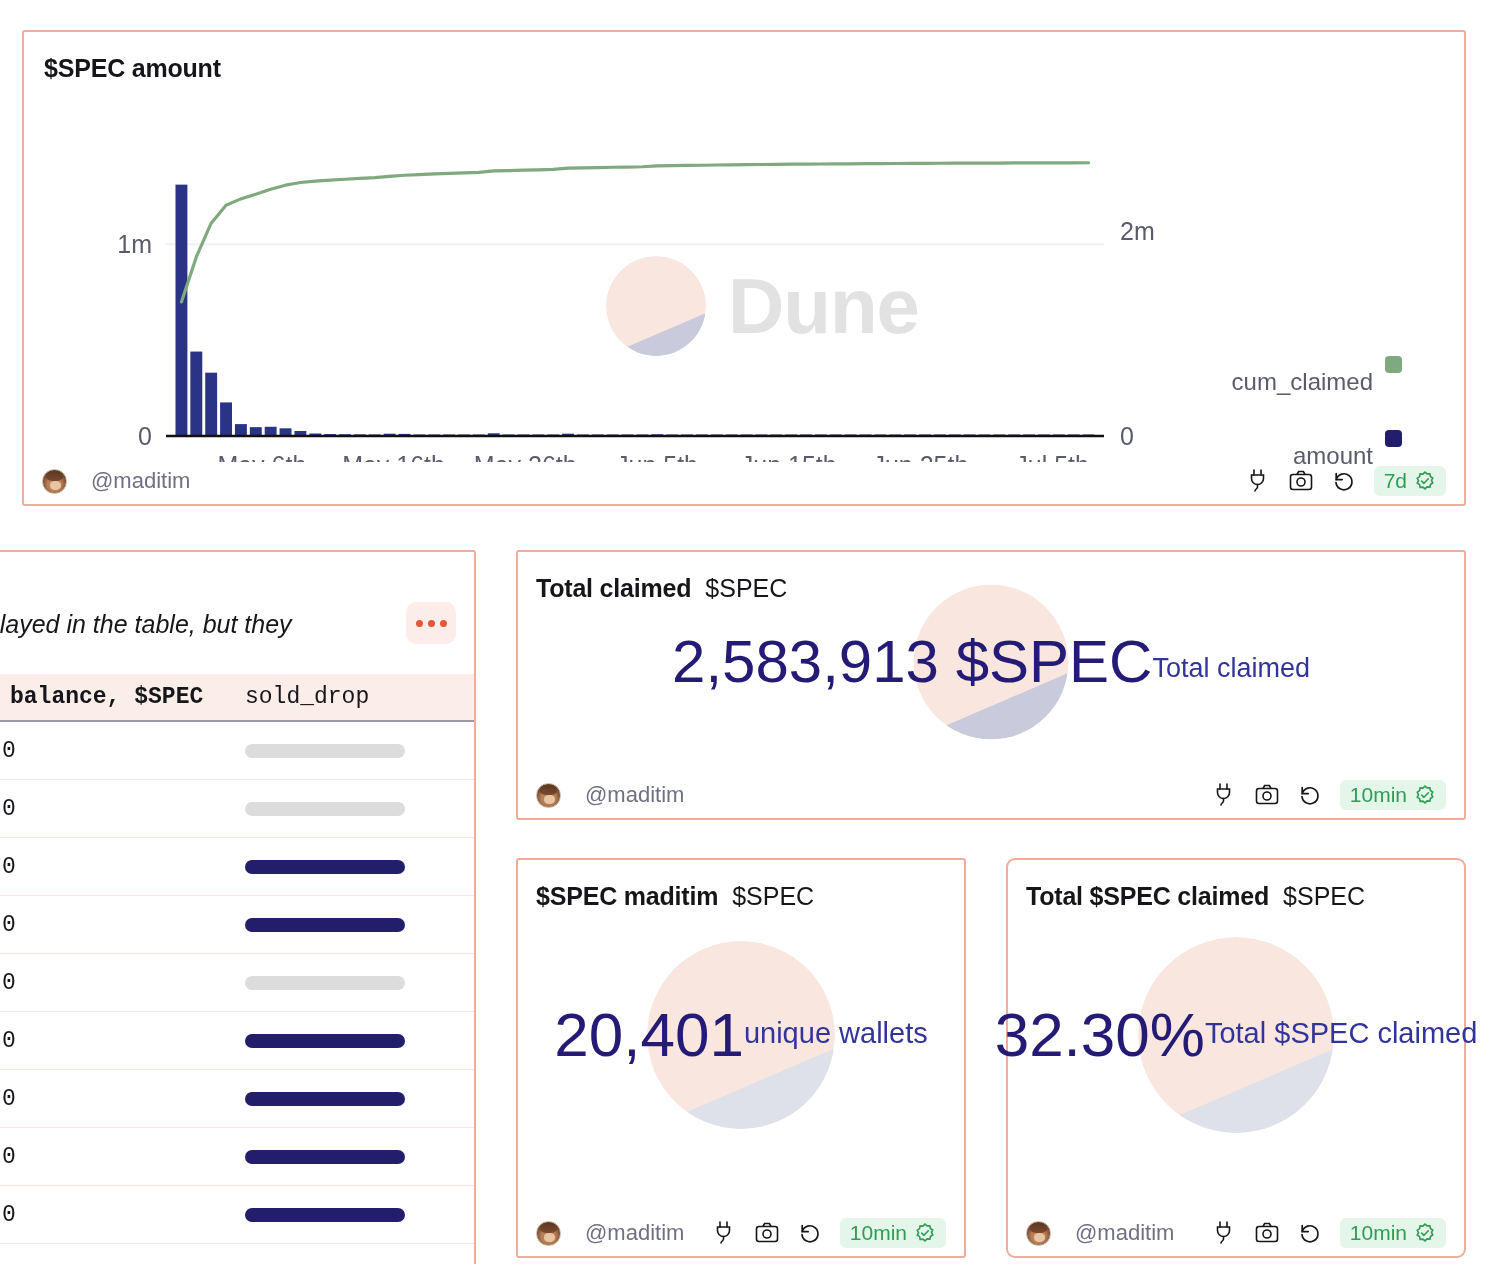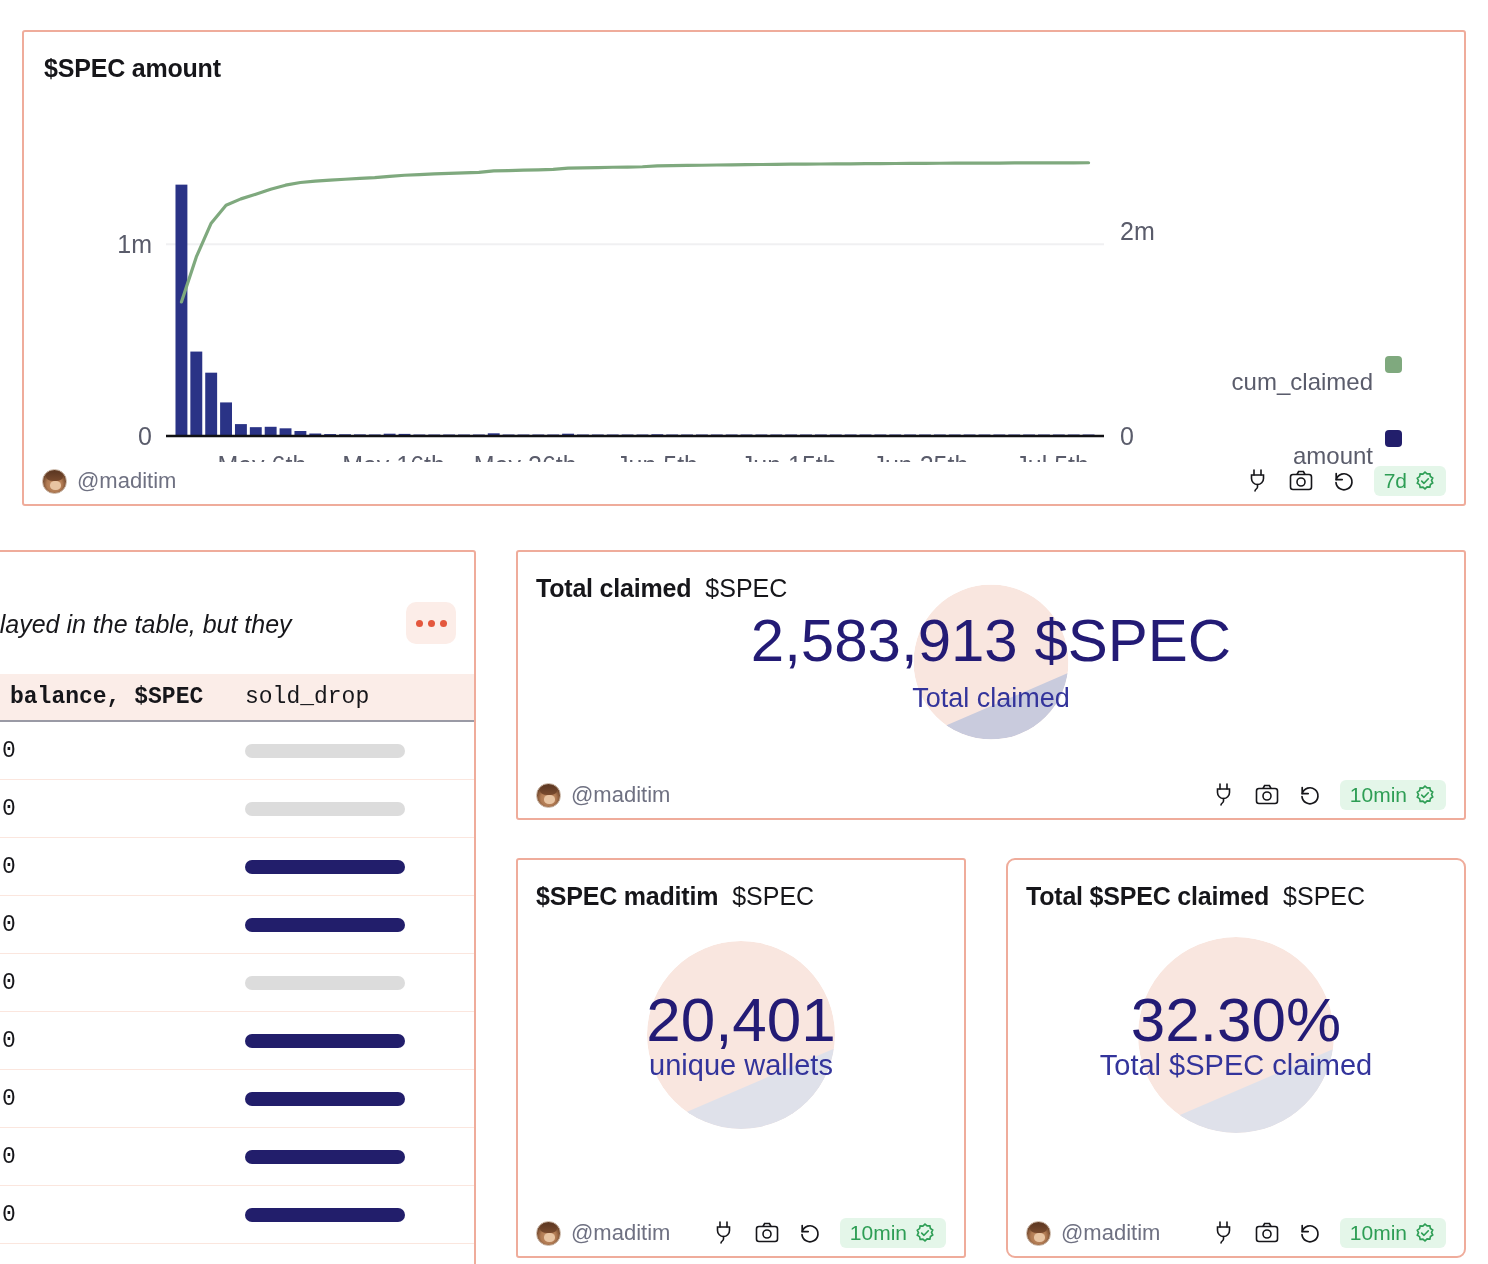--- a/index.html
+++ b/index.html
@@ -38,21 +38,21 @@
 
   
   .card-footer {
     position: absolute;
     left: 0; right: 0; bottom: 0;
     height: 46px;
     display: flex;
     align-items: center;
     padding: 0 18px;
   }
-  .author { display: flex; align-items: center; gap: 10px; }
+  .author { display: flex; align-items: center; gap: 24px; }
   .avatar {
     width: 25px; height: 25px; border-radius: 50%;
     background: radial-gradient(circle at 50% 62%, #c9946c 0%, #b07a52 42%, #6b4229 70%, #4a2c1a 100%);
     position: relative; overflow: hidden; flex: none;
     border: 1px solid #c8b4a4;
   }
   .avatar::before {
     content:""; position:absolute; left:3px; right:3px; top:1px; height:10px;
     border-radius: 50% 50% 40% 40%;
     background: linear-gradient(180deg,#5c3722 0%, #7a4b2e 100%);
@@ -146,21 +146,21 @@
   #pct-card     { left: 1006px; top: 858px; width: 460px; height: 400px; border-radius: 9px; }
 
   #total-card .title-row,
   #claimed-card .title-row,
   #pct-card .title-row { position: absolute; left: 18px; top: 22px; }
 
   .counter-body {
     position: absolute; left: 0; right: 0; top: 0; bottom: 46px;
     display: flex; flex-direction: column; align-items: center; justify-content: center;
   }
-  .counter-stack { position: relative; display: flex; flex-direction: column; align-items: center; }
+  .counter-stack { position: relative; display: flex; flex-direction: row; align-items: center; }
   .counter-value { color: #231B75; line-height: 1.02; position: relative; z-index: 2; white-space: nowrap; }
   .counter-label { color: #33349B; position: relative; z-index: 2; white-space: nowrap; }
 
   #total-card   .counter-value { font-size: 60px; }
   #total-card   .counter-label { font-size: 27px; margin-top: 12px; }
   #claimed-card .counter-value { font-size: 62px; }
   #claimed-card .counter-label { font-size: 29px; margin-top: -2px; }
   #pct-card     .counter-value { font-size: 62px; }
   #pct-card     .counter-label { font-size: 29px; margin-top: -2px; }
 
@@ -176,20 +176,36 @@
 <div class="page">
 
   <div class="card" id="chart-card">
 
     <div class="title-row">
       <span class="card-title">$SPEC amount</span>
     </div>
 
     <div class="plot-wrap">
 
+      <div class="watermark" style="left:582px; top:142px;">
+        <div class="wm-logo" style="width:100px;height:100px;">
+          <svg width="100" height="100" viewBox="0 0 100 100">
+            <defs>
+                <clipPath id="wmclip1">
+                  <circle cx="50" cy="50" r="50"></circle>
+                </clipPath>
+              </defs>
+            <g clip-path="url(#wmclip1)">
+              <rect x="0" y="0" width="100" height="100" fill="#F9E6DF"></rect>
+              <polygon points="0,100 100,57 100,100" fill="#C9CBDD"></polygon>
+            </g>
+          </svg>
+        </div>
+        <div class="wm-text">Dune</div>
+      </div>
 
       <svg class="plot-svg" id="plot-svg" width="1440" height="348">
           <line x1="142" y1="130.125" x2="1080" y2="130.125" stroke="#F0F0F2" stroke-width="2"></line>
           <rect x="151.49" y="70.64" width="11.90" height="251.36" fill="#2A3386"></rect>
           <rect x="166.36" y="237.57" width="11.90" height="84.43" fill="#2A3386"></rect>
           <rect x="181.23" y="258.68" width="11.90" height="63.32" fill="#2A3386"></rect>
           <rect x="196.10" y="288.42" width="11.90" height="33.58" fill="#2A3386"></rect>
           <rect x="210.97" y="310.10" width="11.90" height="11.90" fill="#2A3386"></rect>
           <rect x="225.84" y="313.17" width="11.90" height="8.83" fill="#2A3386"></rect>
           <rect x="240.71" y="312.79" width="11.90" height="9.21" fill="#2A3386"></rect>

